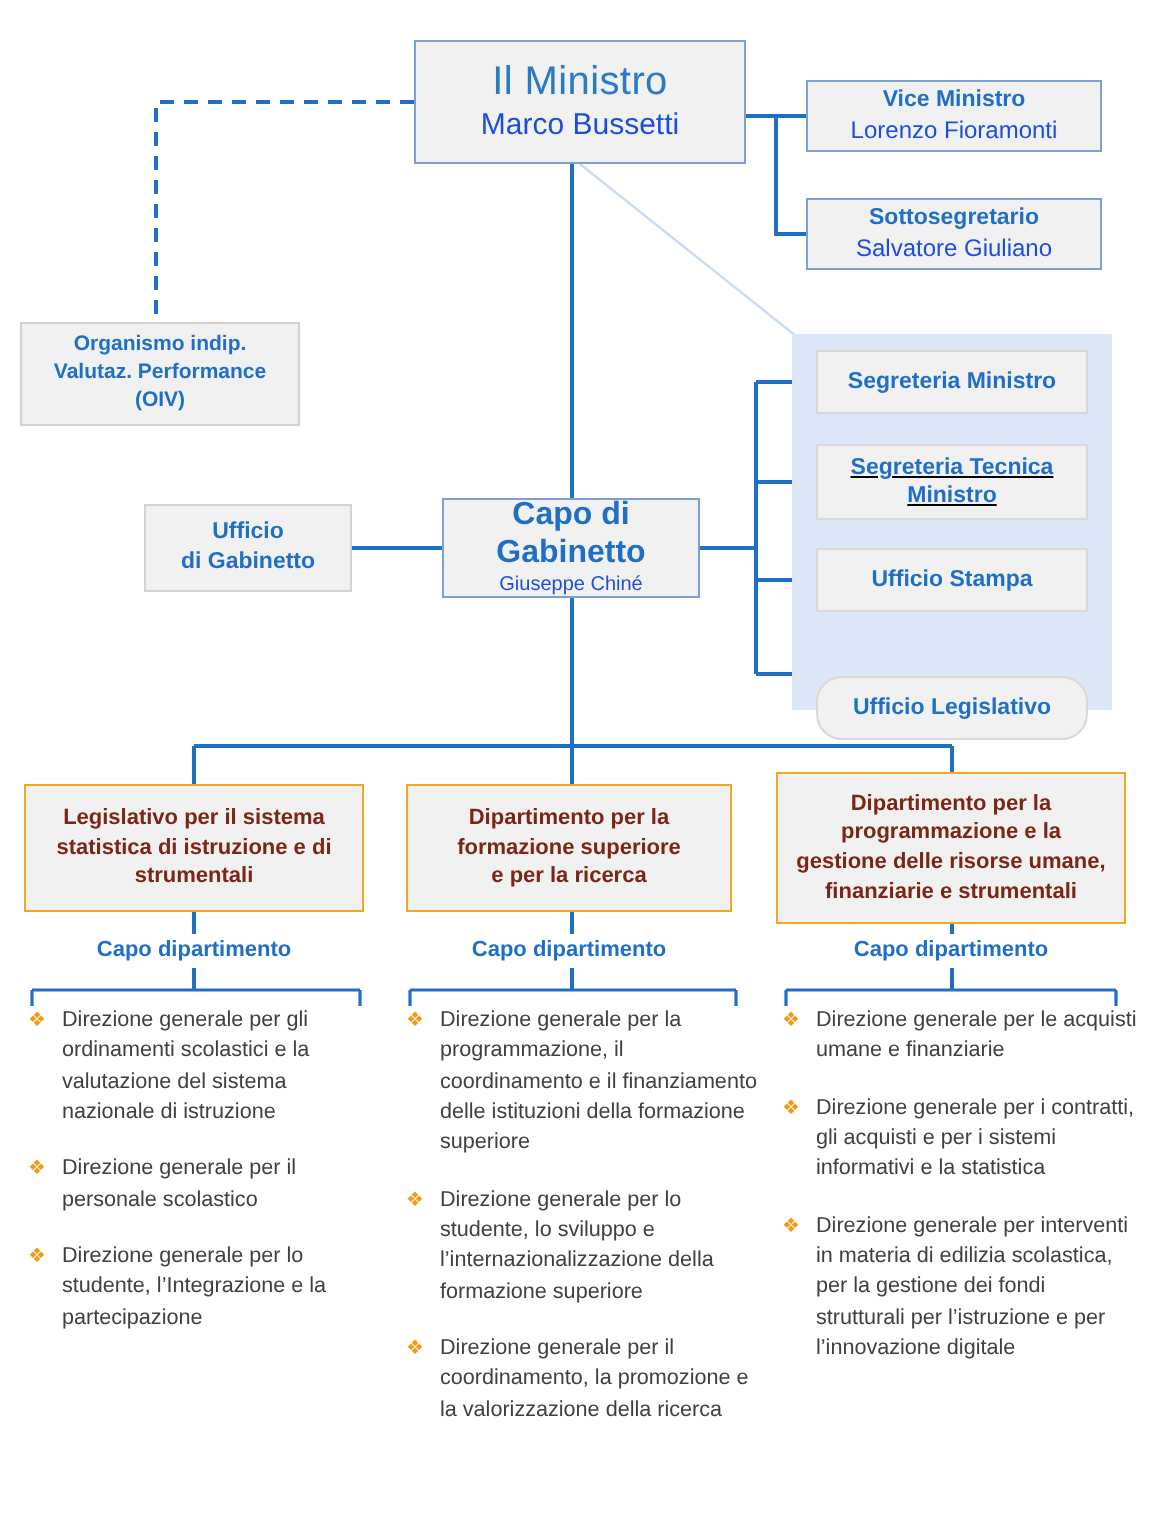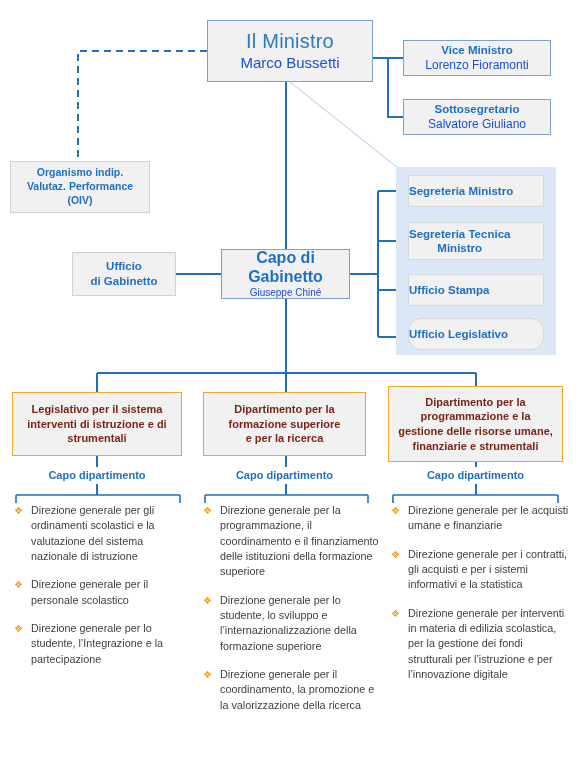--- a/index.html
+++ b/index.html
@@ -87,28 +87,28 @@
     position: absolute;
     left: 396px; top: 167px; width: 160px; height: 188px;
     background: #dce8f7;
   }
   .panel-box {
     position: absolute;
     left: 408px; width: 136px;
     box-sizing: border-box;
     background: #f1f1f1;
     border: 1.2px solid #d8d8d8;
-    display: flex; align-items: center; 
+    display: flex; align-items: center; justify-content: center;
     text-align: center;
   }
   .panel-box .title { color: #1f6fc4; font-weight: bold; font-size: 11.5px; line-height: 1.22; }
   #pb0 { top: 175px; height: 32px; }
-  #pb1 { top: 222px; height: 38px; }
+  #pb1 { top: 222px; height: 38px; text-decoration: underline; }
   #pb2 { top: 274px; height: 32px; }
-  #pb3 { top: 318px; height: 32px; border-radius: 13px; }
+  #pb3 { top: 338px; height: 32px; border-radius: 13px; }
 
   
   .dept {
     position: absolute;
     box-sizing: border-box;
     background: #f1f1f1;
     border: 1.8px solid #f4a81d;
     display: flex; align-items: center; justify-content: center;
     text-align: center;
     padding: 4px 6px;
@@ -265,21 +265,21 @@
   <div class="panel-box" id="pb2">
     <span class="title">Ufficio Stampa</span>
   </div>
   <div class="panel-box" id="pb3">
     <span class="title">Ufficio Legislativo</span>
   </div>
 
   <div class="dept" id="dept0">
     <span class="title">
       <span>Legislativo per il sistema</span><br>
-      <span>interventi di istruzione e di</span><br>
+      <span>statistica di istruzione e di</span><br>
       <span>strumentali</span>
     </span>
   </div>
   <div class="dept" id="dept1">
     <span class="title">
       <span>Dipartimento per la</span><br>
       <span>formazione superiore</span><br>
       <span>e per la ricerca</span>
     </span>
   </div>

